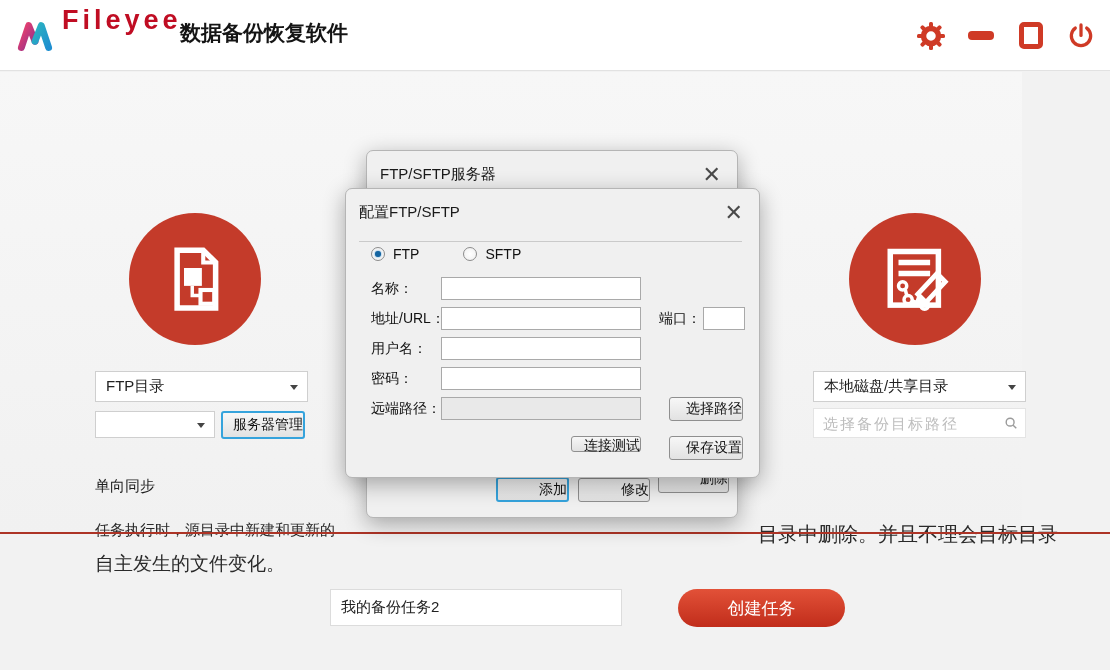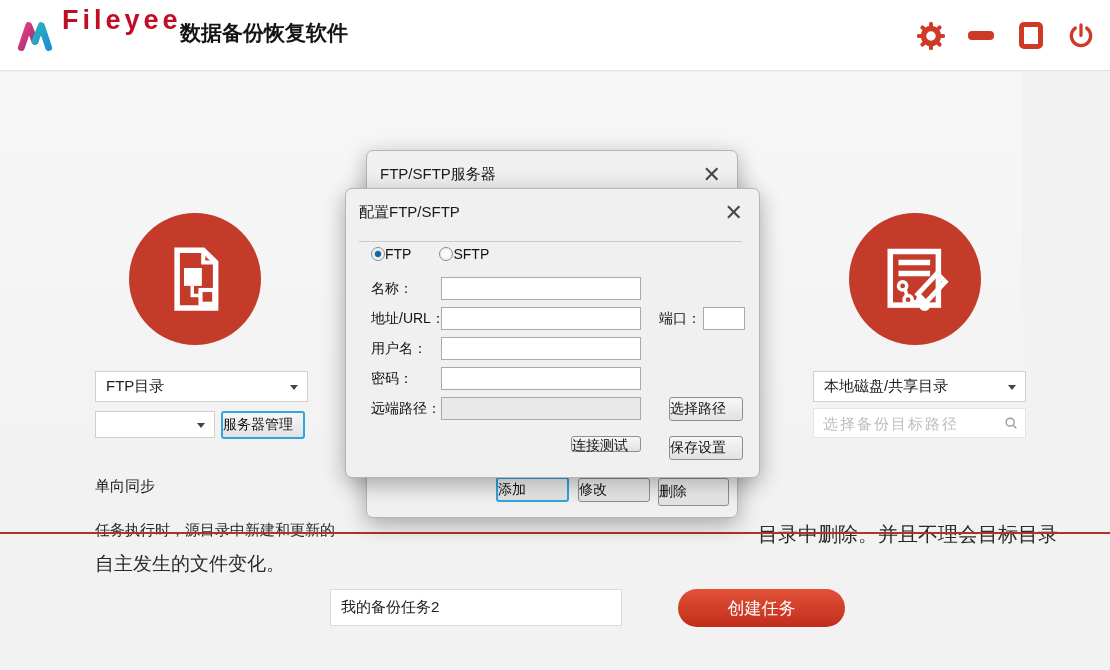--- a/index.html
+++ b/index.html
@@ -22,21 +22,21 @@
   .circle-left  { left:129px; top:141px; width:132px; height:132px; }
   .circle-mid   { left:485px; top:138px; width:140px; height:140px; background:#c2301e; }
   .circle-right { left:849px; top:141px; width:132px; height:132px; }
 
   .combo { position:absolute; background:#fff; border:1px solid #cfcfcf; display:flex; align-items:center; padding:0 10px; font-size:15px; color:#222; z-index:2; cursor:pointer; }
   .combo .arrow { position:absolute; right:9px; top:50%; margin-top:-2px; width:0; height:0; border-left:4px solid transparent; border-right:4px solid transparent; border-top:5px solid #444; }
   .combo-source { left:95px; top:299px; width:213px; height:31px; }
   .combo-server { left:95px; top:339px; width:120px; height:27px; }
   .combo-target { left:813px; top:299px; width:213px; height:31px; }
 
-  .win-button { background:linear-gradient(#f7f7f7,#e2e2e2); border:1px solid #8f8f8f; border-radius:3px; font-size:14px; color:#111; text-align:left; cursor:pointer; }
+  .win-button { background:linear-gradient(#f7f7f7,#e2e2e2); border:1px solid #8f8f8f; border-radius:3px; font-size:14px; color:#111; text-align:right; cursor:pointer; }
   .win-button.focused { border:2px solid #35a3dc; }
   .btn-server-manage { position:absolute; left:221px; top:339px; width:84px; height:28px; z-index:2; }
 
   .search-box { position:absolute; left:813px; top:336px; width:213px; height:30px; z-index:2; }
   .search-box input { width:100%; height:100%; border:1px solid #e4e4e4; background:#fff; padding:0 28px 0 9px; font-size:15px; color:#333; letter-spacing:2px; }
   .search-box input::placeholder { color:#bdbdbd; }
   .search-icon { position:absolute; right:8px; top:8px; width:14px; height:14px; }
 
   .sync-mode { position:absolute; left:95px; top:405px; font-size:15px; color:#1c1c1c; z-index:1; }
   .desc1-left  { position:absolute; left:95px; top:449px; font-size:15px; color:#2a2a2a; z-index:1; white-space:nowrap; }
@@ -46,37 +46,37 @@
   .red-divider { position:absolute; left:0; top:532px; width:1110px; height:2px; background:#ad3426; z-index:3; }
 
   
   .dialog { position:absolute; background:#f0f0f0; border:1px solid #b5b5b5; border-radius:7px; box-shadow:0 6px 22px rgba(0,0,0,0.32); }
   .dialog-back  { left:366px; top:150px; width:372px; height:368px; z-index:30; }
   .dialog-front { left:345px; top:188px; width:415px; height:290px; z-index:40; }
   .dlg-title { position:absolute; left:13px; top:14px; font-size:15px; color:#1a1a1a; }
   .dlg-close { position:absolute; right:16px; top:10px; font-size:22px; font-weight:200; color:#4a4a4a; cursor:pointer; line-height:28px; }
   .dlg-sep { position:absolute; left:13px; right:17px; top:52px; height:1px; background:#cacaca; }
 
-  .radio-row { position:absolute; left:25px; top:57px; display:flex; align-items:center; font-size:14px; color:#111; }
+  .radio-row { position:absolute; left:25px; top:57px; display:flex; align-items:center; gap:8px; font-size:14px; color:#111; }
   .radio { width:14px; height:14px; border-radius:50%; border:1px solid #8c8c8c; background:radial-gradient(#fff,#eee); position:relative; cursor:pointer; }
   .radio.checked::after { content:""; position:absolute; left:3px; top:3px; width:6px; height:6px; border-radius:50%; background:#1464a0; box-shadow:0 0 2px #2f86c8; }
   .radio-gap { width:28px; }
 
   .frm-label { position:absolute; left:25px; font-size:14px; color:#111; }
   .frm-input { position:absolute; left:95px; width:200px; height:23px; border:1px solid #a9a9a9; background:#fff; font-size:13px; padding:0 5px; }
   .frm-input:disabled { background:#e9e9e9; }
   .port-label { position:absolute; left:313px; font-size:14px; color:#111; }
   .port-input { position:absolute; left:357px; width:42px; height:23px; border:1px solid #a9a9a9; background:#fff; font-size:13px; padding:0 4px; }
   .btn-choose { position:absolute; left:323px; top:208px; width:74px; height:24px; }
   .btn-test   { position:absolute; left:225px; top:247px; width:70px; height:16px; }
   .btn-save   { position:absolute; left:323px; top:247px; width:74px; height:24px; }
 
   .btn-add    { position:absolute; left:129px; top:326px; width:73px; height:25px; }
   .btn-modify { position:absolute; left:211px; top:327px; width:72px; height:24px; }
-  .btn-delete { position:absolute; left:291px; top:327px; width:71px; height:28px; }
+  .btn-delete { position:absolute; left:291px; top:314px; width:71px; height:28px; }
 
   
   .footer { position:absolute; left:0; top:534px; width:1110px; height:136px; background:#f2f2f2; }
   .task-input { position:absolute; left:330px; top:55px; width:292px; height:37px; border:1px solid #dcdcdc; background:#fff; font-size:15px; color:#222; padding:0 10px; }
   .btn-create { position:absolute; left:678px; top:55px; width:167px; height:38px; border:none; border-radius:19px; background:linear-gradient(#e25138,#c12d1b); color:#fff; font-size:17px; cursor:pointer; }
   .btn-manage { position:absolute; left:889px; top:55px; width:168px; height:38px; border:1px solid #c94734; border-radius:19px; background:#fdfdfd; color:#c8402d; font-size:17px; cursor:pointer; }
 </style>
 </head>
 <body>
 

